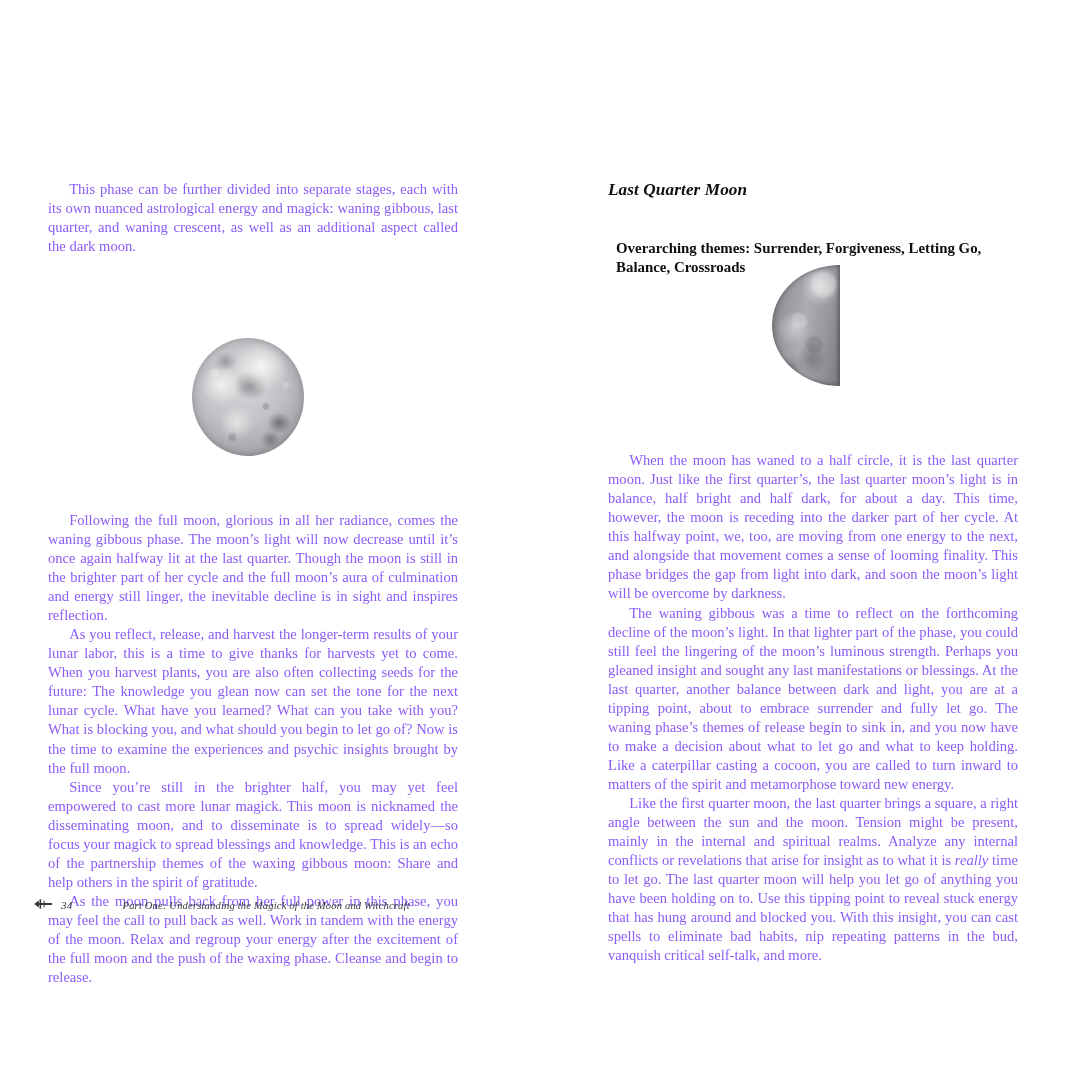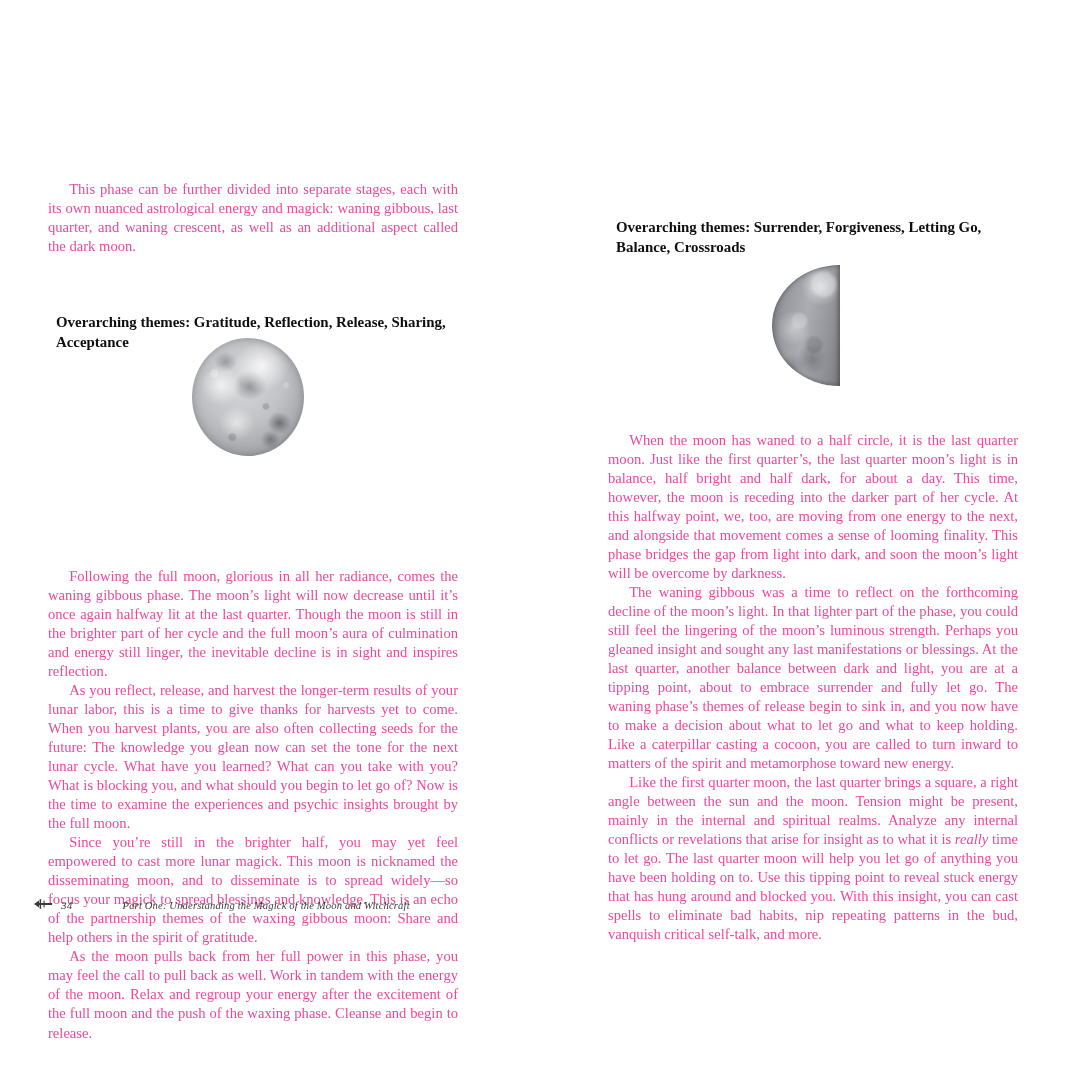--- a/index.html
+++ b/index.html
@@ -40,21 +40,21 @@
   .page-left  .text-col { left: 48px; }
   .page-right .text-col { left: 75px; }
 
   p.body {
     margin: 0;
     font-size: 14.6px;
     line-height: 1.305;
     text-align: justify;
     text-justify: inter-word;
     hyphens: none;
-    color: #ec4899;
+    color: #8b5cf6;
   }
   p.body.indent { text-indent: 1.45em; }
 
   h2.phase-title {
     margin: 0;
     font-style: italic;
     font-weight: bold;
     font-size: 17.2px;
     line-height: 1.2;
     letter-spacing: 0.1px;
@@ -203,21 +203,20 @@
 
     <div class="text-col">
 
       <p class="body indent">This phase can be further divided into separate stages, each with its own nuanced astrological energy and magick: waning gibbous, last quarter, and waning crescent, as well as an additional aspect called the dark moon.</p>
 
       <div class="gap-md"></div>
 
 
       <div class="gap-sm"></div>
 
-      <p class="themes">Overarching themes: Gratitude, Reflection, Release, Sharing, Acceptance</p>
 
       <div style="height:206px"></div>
 
       <p class="body indent">Following the full moon, glorious in all her radiance, comes the waning gibbous phase. The moon’s light will now decrease until it’s once again halfway lit at the last quarter. Though the moon is still in the brighter part of her cycle and the full moon’s aura of culmination and energy still linger, the inevitable decline is in sight and inspires reflection.</p>
       <p class="body indent">As you reflect, release, and harvest the longer-term results of your lunar labor, this is a time to give thanks for harvests yet to come. When you harvest plants, you are also often collecting seeds for the future: The knowledge you glean now can set the tone for the next lunar cycle. What have you learned? What can you take with you? What is blocking you, and what should you begin to let go of? Now is the time to examine the experiences and psychic insights brought by the full moon.</p>
       <p class="body indent">Since you’re still in the brighter half, you may yet feel empowered to cast more lunar magick. This moon is nicknamed the disseminating moon, and to disseminate is to spread widely—so focus your magick to spread blessings and knowledge. This is an echo of the partnership themes of the waxing gibbous moon: Share and help others in the spirit of gratitude.</p>
       <p class="body indent">As the moon pulls back from her full power in this phase, you may feel the call to pull back as well. Work in tandem with the energy of the moon. Relax and regroup your energy after the excitement of the full moon and the push of the waxing phase. Cleanse and begin to release.</p>
     </div>
 
     <div class="footer">
@@ -236,20 +235,21 @@
   </div>
 
   <div class="page page-right">
 
     <div class="moon-wrap">
       <div class="moon-lastquarter"></div>
     </div>
 
     <div class="text-col">
 
+      <h2 class="phase-title">Last Quarter Moon</h2>
 
       <div class="gap-lg"></div>
 
       <p class="themes">Overarching themes: Surrender, Forgiveness, Letting Go, Balance, Crossroads</p>
 
       <div style="height:165px"></div>
 
       <p class="body indent">When the moon has waned to a half circle, it is the last quarter moon. Just like the first quarter’s, the last quarter moon’s light is in balance, half bright and half dark, for about a day. This time, however, the moon is receding into the darker part of her cycle. At this halfway point, we, too, are moving from one energy to the next, and alongside that movement comes a sense of looming finality. This phase bridges the gap from light into dark, and soon the moon’s light will be overcome by darkness.</p>
       <p class="body indent">The waning gibbous was a time to reflect on the forthcoming decline of the moon’s light. In that lighter part of the phase, you could still feel the lingering of the moon’s luminous strength. Perhaps you gleaned insight and sought any last manifestations or blessings. At the last quarter, another balance between dark and light, you are at a tipping point, about to embrace surrender and fully let go. The waning phase’s themes of release begin to sink in, and you now have to make a decision about what to let go and what to keep holding. Like a caterpillar casting a cocoon, you are called to turn inward to matters of the spirit and metamorphose toward new energy.</p>
 

